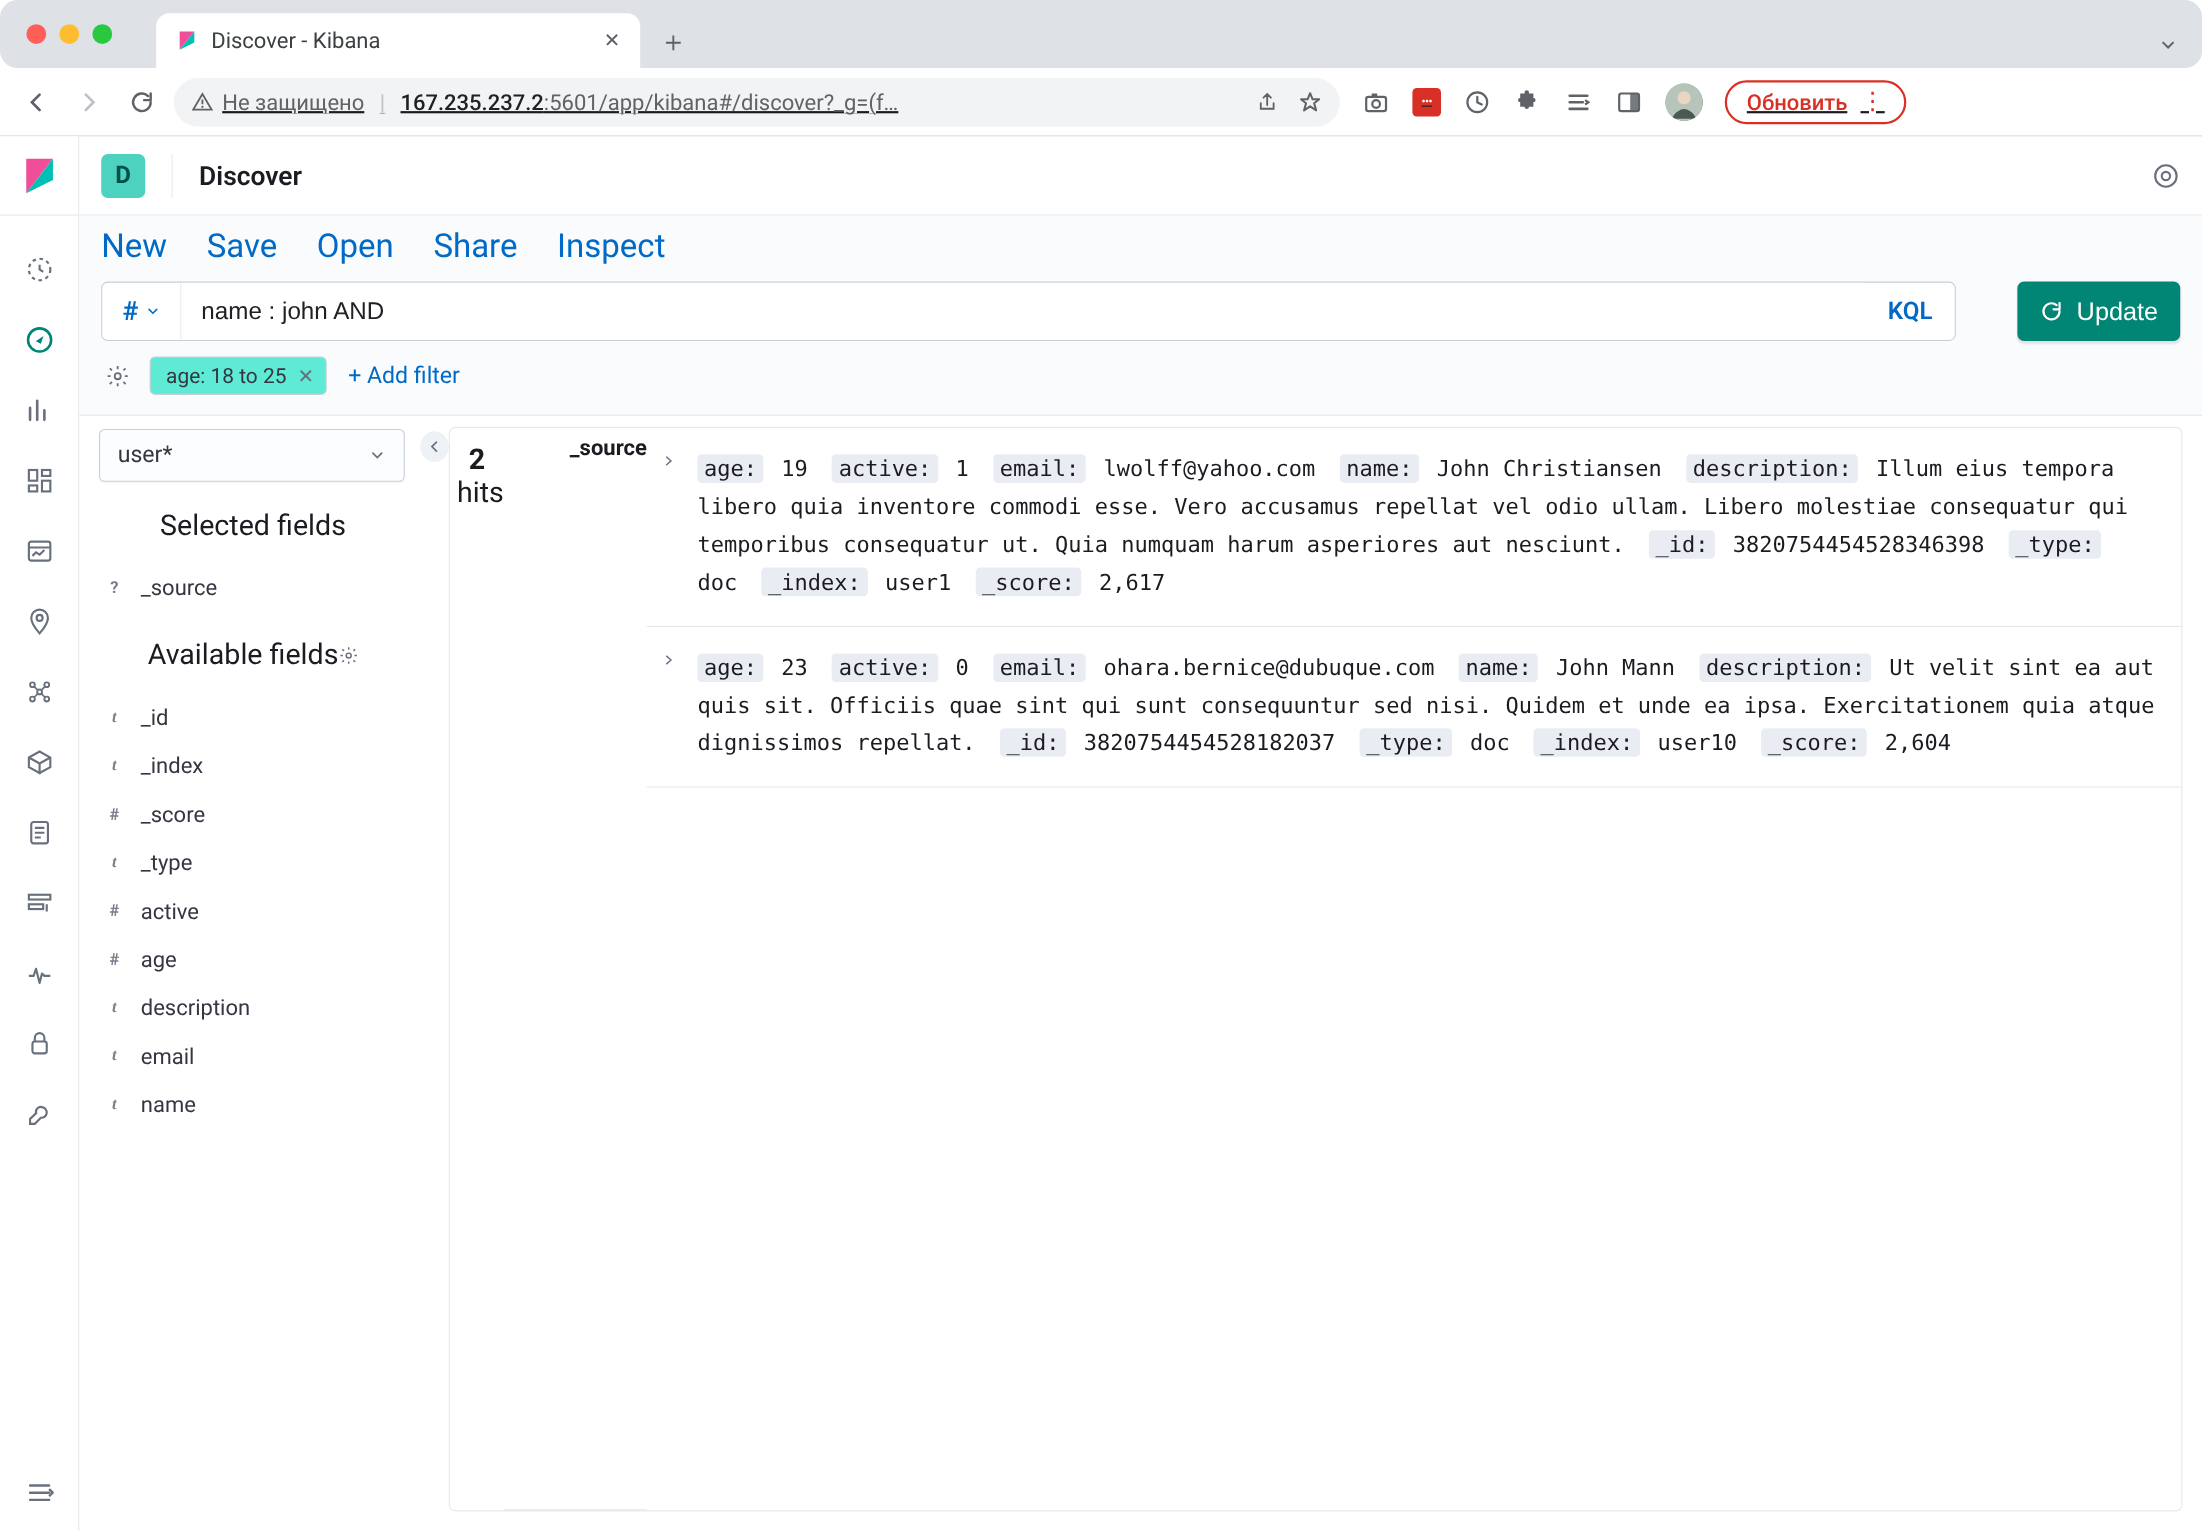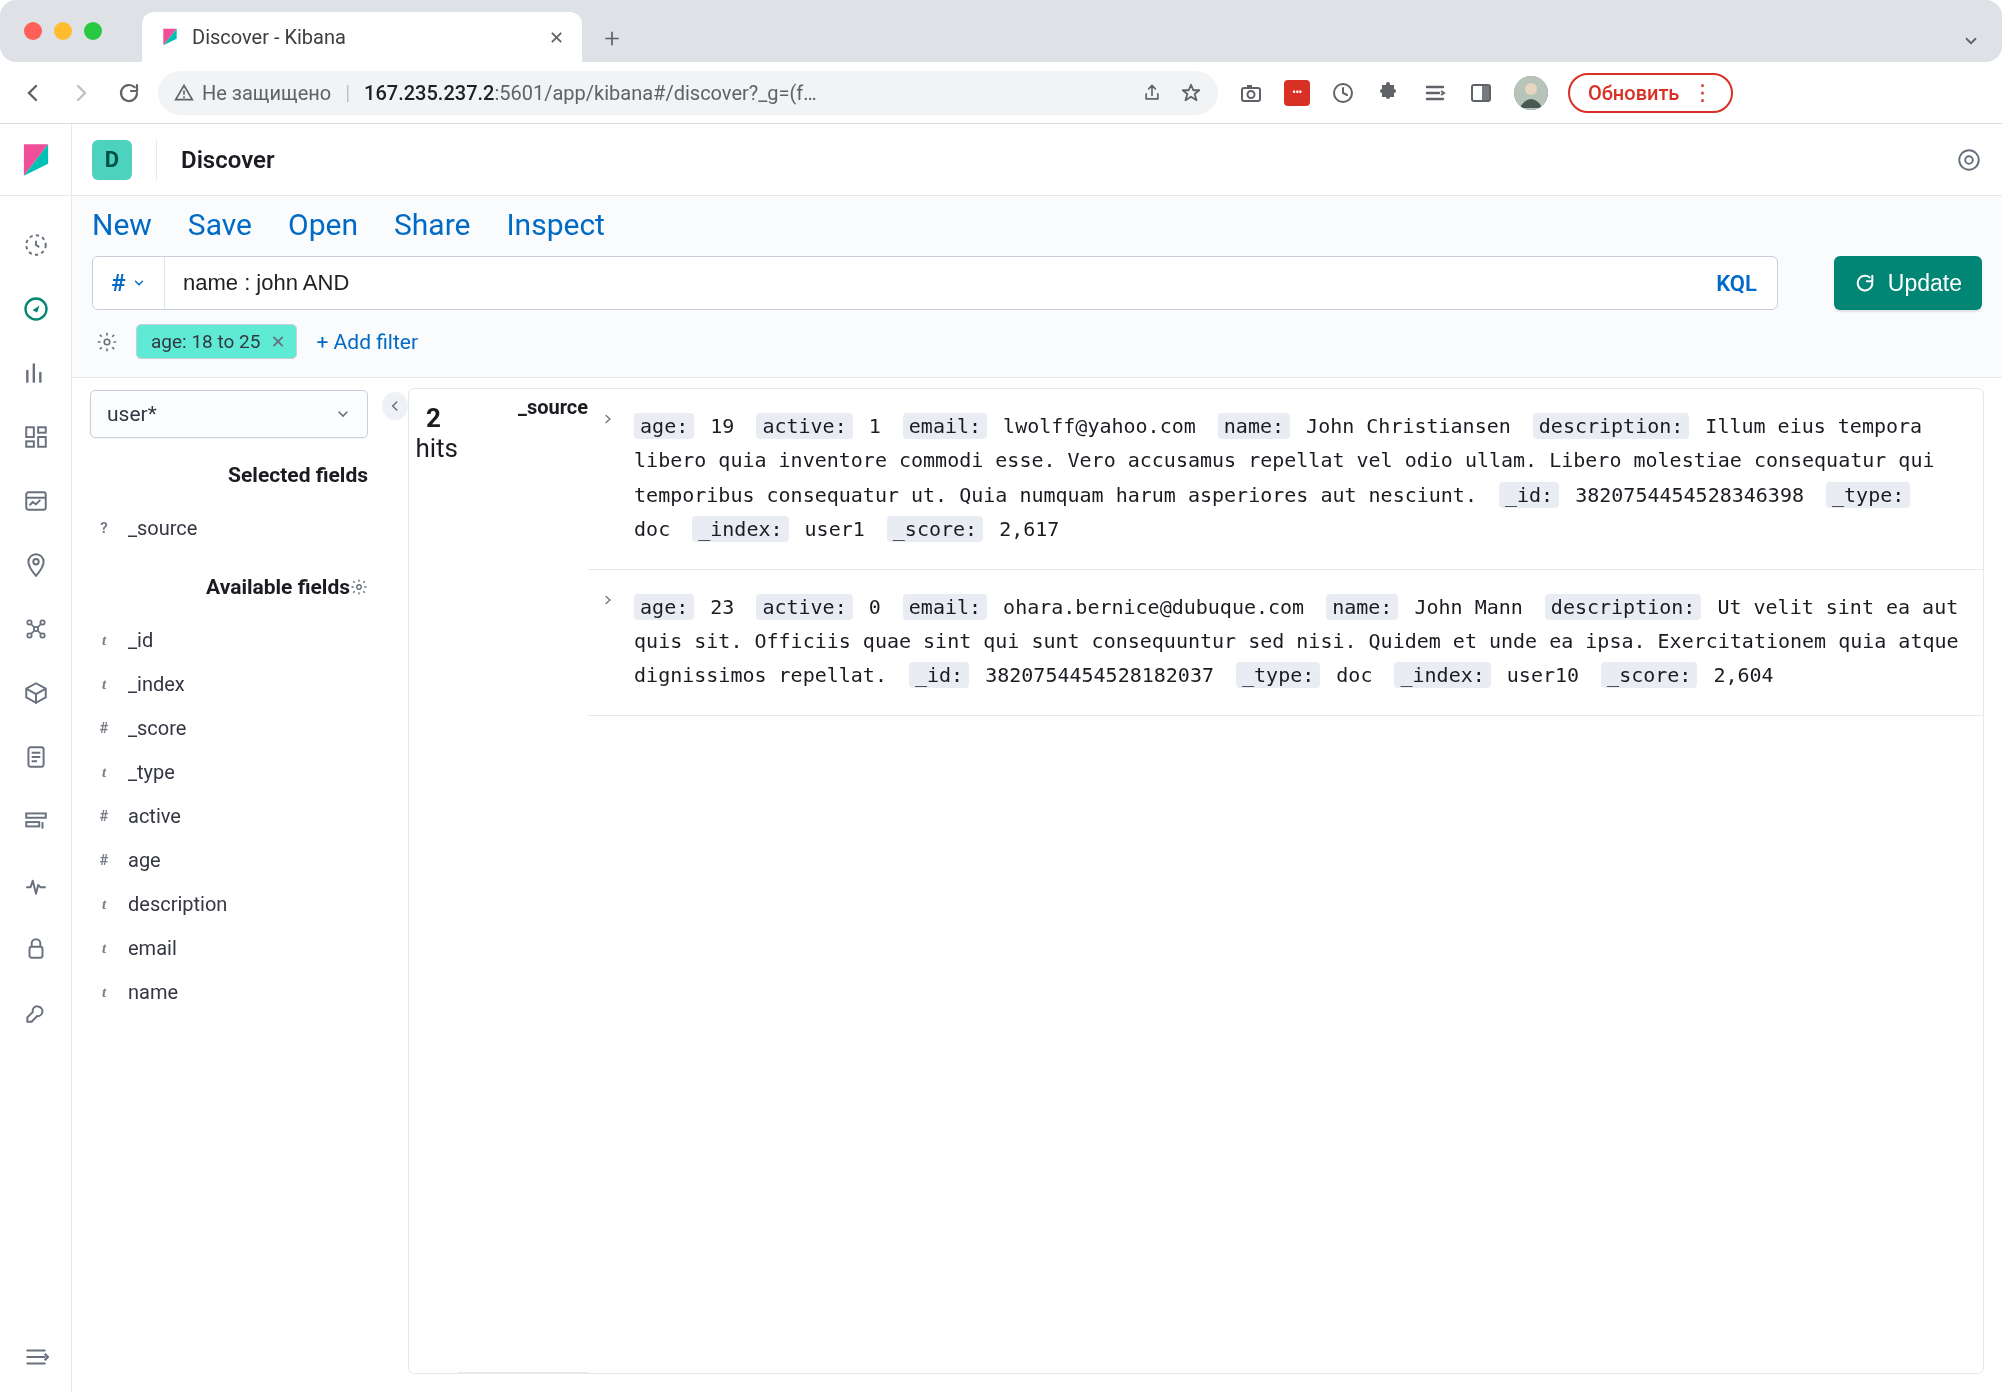--- a/index.html
+++ b/index.html
@@ -30,21 +30,21 @@
     display:flex; align-items:center; gap:12px; background:#fff; border-radius:12px 12px 0 0;
     height:50px; padding:0 18px; min-width: 440px; position:relative;
   }
   .tab-favicon { width:20px; height:20px; display:flex; }
   .tab-title { font-size:20px; color:#3c4043; flex:1; }
   .tab-close { color:#5f6368; font-size:18px; cursor:pointer; }
   .newtab { width:40px; height:40px; display:flex; align-items:center; justify-content:center; color:#5f6368; font-size:26px; margin-left:10px; margin-bottom:5px; border-radius:50%; cursor:pointer;}
   .chrome-caret { margin-left:auto; margin-right:10px; margin-bottom:12px; color:#5f6368; }
 
   .chrome-toolbar {
-    height: 62px; background:#fff; border-bottom:1px solid #dadce0; display:flex; align-items:center; padding: 0 14px; gap:10px;
+    height: 62px; background:#fff; border-bottom:1px solid #dadce0; display:flex; align-items:center; padding: 0 14px; gap:10px;text-decoration:underline;
   }
   .ct-btn { width:38px; height:38px; display:flex; align-items:center; justify-content:center; color:#5f6368; border-radius:50%; cursor:pointer;}
   .ct-btn.disabled { color:#bdc1c6; }
   .omnibox {
     flex:1; height:44px; background:#f1f3f4; border-radius:22px; display:flex; align-items:center; padding:0 16px; gap:14px; color:#5f6368; font-size:20px;
     max-width: 1060px;
   }
   .omnibox .insecure { display:flex; align-items:center; gap:8px; color:#5f6368; }
   .omnibox .sep { color:#bdc1c6; }
   .omnibox .url { color:#202124; }
@@ -111,21 +111,21 @@
   .add-filter { color:var(--blue); font-size:21px; cursor:pointer; margin-left:6px;}
 
   .content-row { flex:1; display:flex; min-height:0; }
 
   .fields-panel {
     width:310px; padding:12px 14px 0 18px; display:flex; flex-direction:column; gap:15px; overflow:auto;
   }
   .index-select {
     border:1px solid #c9cfda; border-radius:5px; height:48px; display:flex; align-items:center; justify-content:space-between; padding:0 16px; font-size:21px; color:#343741; background:#fcfdfe; cursor:pointer; box-shadow: 0 1px 2px rgba(0,0,0,0.04);
   }
-  .section-h { font-size:21px; font-weight:700; margin:10px 0 4px 2px; display:flex; align-items:center; justify-content:flex-end;}
+  .section-h { font-size:26px; font-weight:400; margin:10px 0 4px 2px; display:flex; align-items:center; justify-content:center;}
   .section-h .gear { color:#69707d; cursor:pointer; font-size:18px;}
   .field-item { display:flex; align-items:center; gap:14px; padding:10px 4px; font-size:20px; color:#343741; cursor:pointer;}
   .ftype { width:20px; font-size:15px; font-weight:700; color:#7a7f89; text-align:center;}
   .ftype.q::before { content:"?"; color:#7a7f89;}
   .ftype.t  { font-family: Georgia, serif; font-style:italic;}
   .ftype.h::before { content:"#"; }
   .ftype.t::before { content:"t"; }
 
   .collapse-handle {
     width:26px; padding-top:14px; display:flex; justify-content:center; align-items:flex-start;

